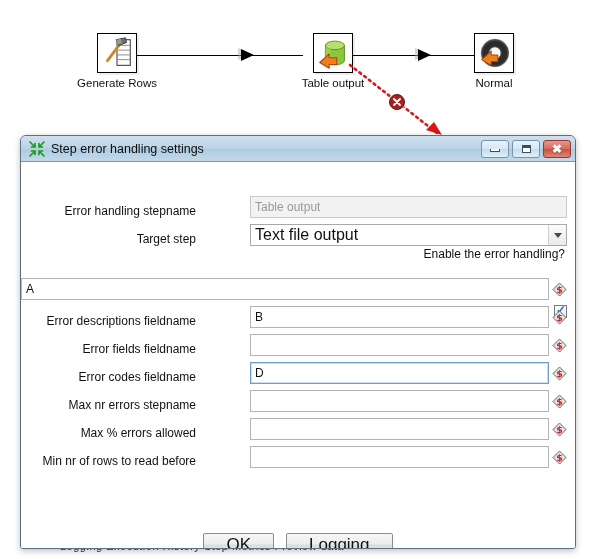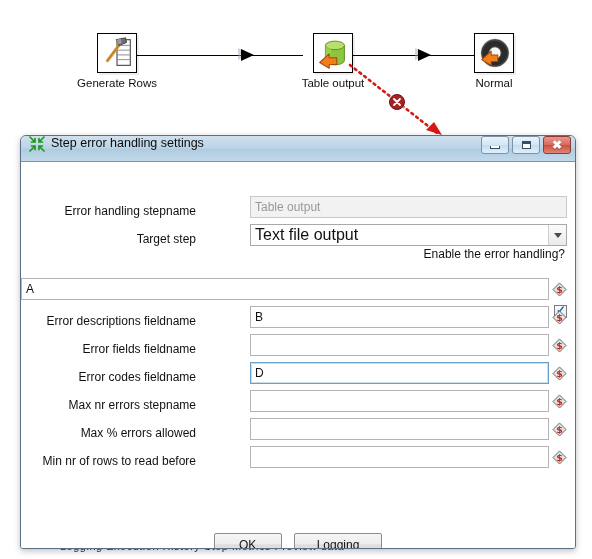--- a/index.html
+++ b/index.html
@@ -158,21 +158,21 @@
     box-shadow: 0 2px 6px rgba(0,0,0,0.25);
     overflow: hidden;
   }
 
   #titlebar {
     height: 26px;
     background: linear-gradient(to bottom, #cfe0ef 0%, #bcd3e6 48%, #aecbe0 52%, #c3d8ea 100%);
     border-bottom: 1px solid #7f94aa;
     border-radius: 5px 5px 0 0;
     display: flex;
-    align-items: flex-start;
+    align-items: center;
     padding: 0 4px 0 8px;
     box-sizing: border-box;
     position: relative;
   }
   #title-icon {
     width: 16px; height: 16px;
     margin-right: 6px;
     flex: 0 0 auto;
   }
   #title-text {
@@ -322,21 +322,21 @@
     display: flex;
     justify-content: center;
     gap: 12px;
   }
   .btn {
     min-width: 68px;
     height: 24px;
     border: 1px solid #8d8d8d;
     border-radius: 2px;
     background: linear-gradient(to bottom, #f6f6f6 0%, #ededed 45%, #dcdcdc 50%, #e9e9e9 100%);
-    font-size: 12px;
+    font-size: 17px;
     color: #111;
     font-family: "Liberation Sans", sans-serif;
     display: flex;
     align-items: center;
     justify-content: center;
     box-sizing: border-box;
     padding: 0 22px;
   }
 </style>
 </head>

